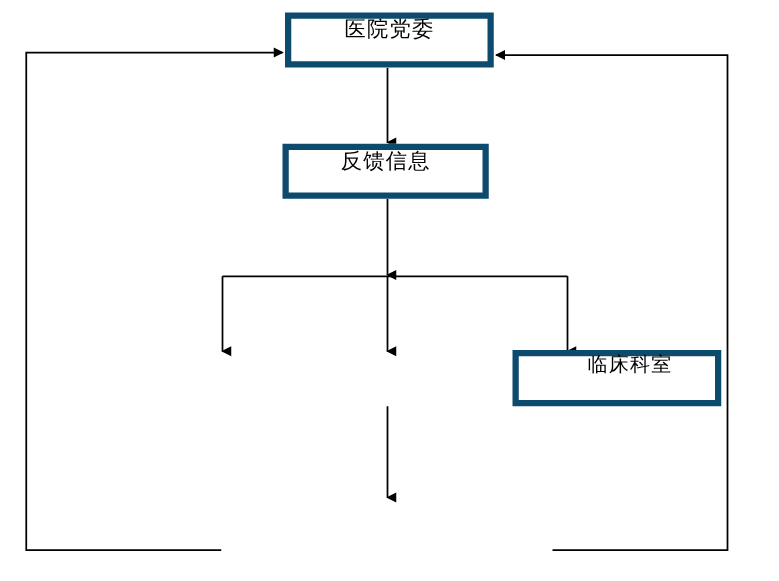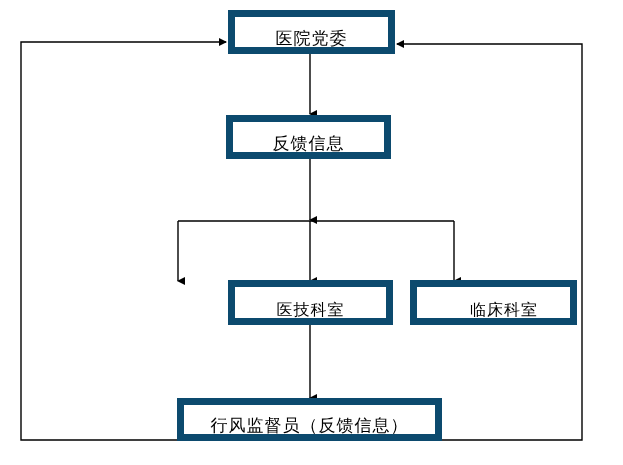--- a/index.html
+++ b/index.html
@@ -20,24 +20,24 @@
   #connector-layer {
     position: absolute;
     left: 0;
     top: 0;
     width: 623px;
     height: 465px;
   }
   .node {
     position: absolute;
     box-sizing: border-box;
-    border: 7px solid #0c4a6e;
+    border: 5px solid #0c4a6e;
     background: #ffffff;
     display: flex;
-    align-items: flex-end;
+    align-items: flex-start;
     justify-content: center;
     color: #000000;
     letter-spacing: 1px;
     white-space: nowrap;
     z-index: 2;
   }
   .node-label {
     display: block;
     line-height: 1;
   }
@@ -124,25 +124,19 @@
 
   <div class="node" id="node-party-committee">
     <span class="node-label">医院党委</span>
   </div>
 
   <div class="node" id="node-party-office">
     <span class="node-label">反馈信息</span>
   </div>
 
 
-  <div class="node" id="node-medtech-dept">
-    <span class="node-label">医技科室</span>
-  </div>
 
   <div class="node" id="node-clinical-dept">
     <span class="node-label">临床科室</span>
   </div>
 
-  <div class="node" id="node-supervisor">
-    <span class="node-label">行风监督员（反馈信息）</span>
-  </div>
 
 </div>
 
 </body></html>

